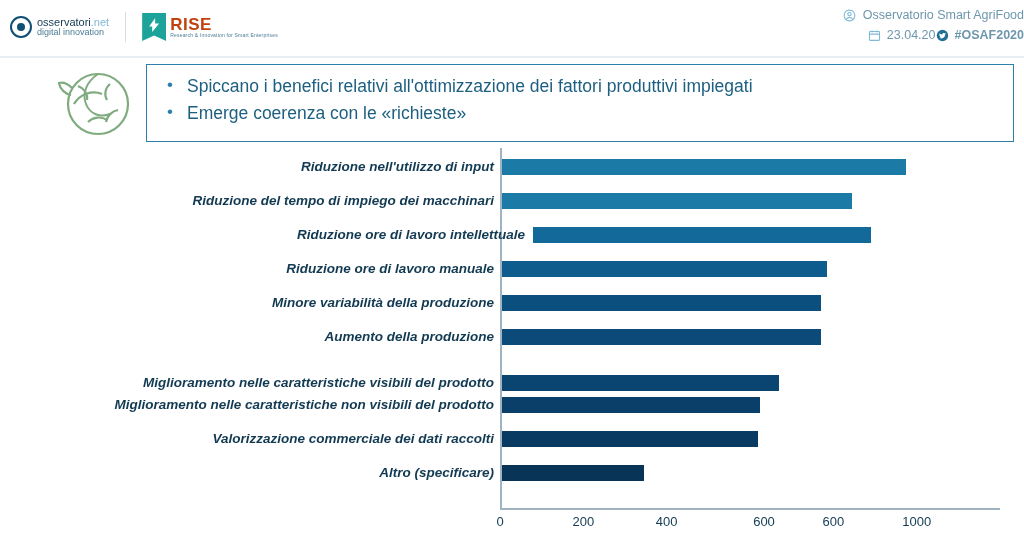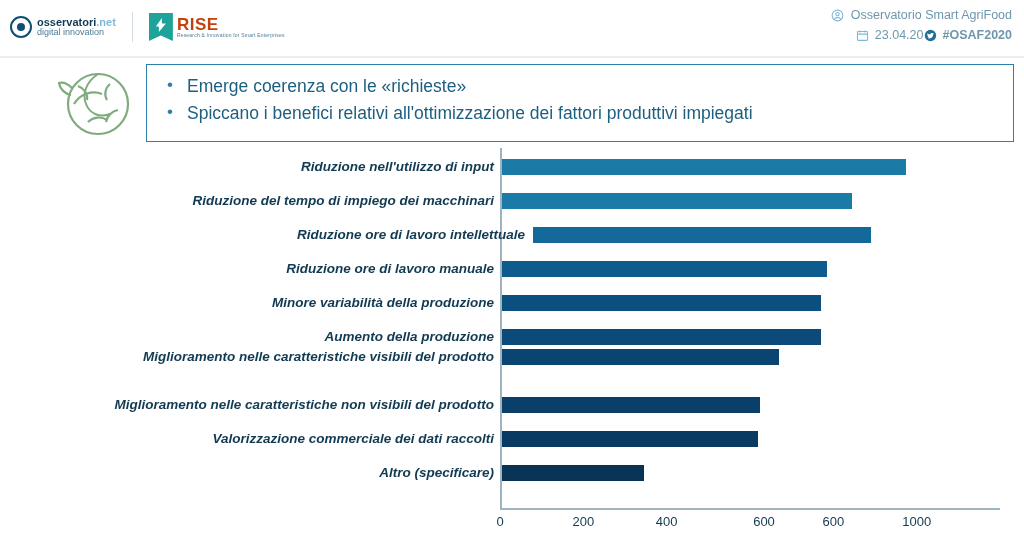--- a/index.html
+++ b/index.html
@@ -33,21 +33,21 @@
   .logo-circle {
     width: 22px; height: 22px; border-radius: 50%;
     border: 2px solid #0f4f73;
     display: flex; align-items: center; justify-content: center;
   }
   .logo-circle span {
     width: 8px; height: 8px; border-radius: 50%;
     background: #0f4f73; display: block;
   }
   .logo-text-main {
-    font-size: 11px; font-weight: bold; color: #123a52; line-height: 1.05;
+    font-size: 11px; font-weight: normal; color: #123a52; line-height: 1.05;
   }
   .logo-text-main .dot-net { color: #7fb9d6; }
   .logo-text-sub {
     font-size: 9px; color: #4b7c96; line-height: 1.05;
   }
   .logo-divider {
     width: 1px; height: 30px; background: #d4dde3; margin: 0 6px;
   }
   .logo-rise { display: flex; align-items: center; gap: 4px; }
   .rise-mark {
@@ -66,21 +66,21 @@
   }
   .rise-sub {
     font-size: 5px; color: #4b7c96; line-height: 1.1; letter-spacing: .2px;
   }
   .header-title {
     position: absolute; left: 0; top: 13px; width: 1024px;
     text-align: center;
     font-size: 21px; font-weight: bold; color: #123a52;
   }
   .header-right {
-    position: absolute; right: 12px; top: 8px;
+    position: absolute; right: 0; top: 8px;
     text-align: right; color: #6e97ad; font-size: 12.5px;
   }
   .hr-row1 { display: flex; align-items: center; justify-content: flex-end; gap: 7px; }
   .hr-row2 { display: flex; align-items: center; justify-content: flex-end; margin-top: 6px; }
   .hr-item { display: flex; align-items: center; gap: 6px; }
   .mini-icon {
     width: 13px; height: 13px; display: inline-block;
     color: #7fb9d6; flex: 0 0 auto;
   }
   .mini-icon svg { display: block; width: 13px; height: 13px; }
@@ -222,22 +222,22 @@
       <circle cx="40" cy="38" r="30"></circle>
       <path d="M40 8c-12 8-16 20-12 30s14 14 24 10" stroke="#7fab7f" stroke-width="2"></path>
       <path d="M20 20c6 2 10 8 9 14M52 18c-5 4-6 11-3 16M30 56c5-5 13-6 19-2M60 44c-6 1-11 6-12 12"></path>
       <path d="M16 38c6-10 18-14 28-10"></path>
       <path d="M14 22c-4-4-9-6-13-5 1 6 6 11 12 12" stroke="#7fab7f"></path>
     </svg>
   </div>
 
   <div class="callout">
     <ul>
+      <li>Spiccano i benefici relativi all'ottimizzazione dei fattori produttivi impiegati</li>
       <li>Emerge coerenza con le «richieste»</li>
-      <li>Spiccano i benefici relativi all'ottimizzazione dei fattori produttivi impiegati</li>
     </ul>
   </div>
 
   <div class="chart">
     <div class="plot">
       <div class="axis-line"></div>
       <div id="bars">
           <div class="bar-row" style="top: 2px; width: 500px;">
             <div class="bar-label">Riduzione nell'utilizzo di input</div>
             <div class="bar" title="970" style="width: 404.167px; background: rgb(27, 123, 166);"></div>
@@ -255,21 +255,21 @@
             <div class="bar" title="780" style="width: 325px; background: rgb(13, 92, 141);"></div>
           </div>
           <div class="bar-row" style="top: 138px; width: 500px;">
             <div class="bar-label">Minore variabilità della produzione</div>
             <div class="bar" title="765" style="width: 318.75px; background: rgb(11, 79, 127);"></div>
           </div>
           <div class="bar-row" style="top: 172px; width: 500px;">
             <div class="bar-label">Aumento della produzione</div>
             <div class="bar" title="765" style="width: 318.75px; background: rgb(11, 74, 121);"></div>
           </div>
-          <div class="bar-row" style="top: 192px; width: 500px;">
+          <div class="bar-row" style="top: 218px; width: 500px;">
             <div class="bar-label">Miglioramento nelle caratteristiche visibili del prodotto</div>
             <div class="bar" title="665" style="width: 277.083px; background: rgb(10, 68, 112);"></div>
           </div>
           <div class="bar-row" style="top: 240px; width: 500px;">
             <div class="bar-label">Miglioramento nelle caratteristiche non visibili del prodotto</div>
             <div class="bar" title="620" style="width: 258.333px; background: rgb(9, 63, 104);"></div>
           </div>
           <div class="bar-row" style="top: 274px; width: 500px;">
             <div class="bar-label">Valorizzazione commerciale dei dati raccolti</div>
             <div class="bar" title="615" style="width: 256.25px; background: rgb(9, 58, 98);"></div>

